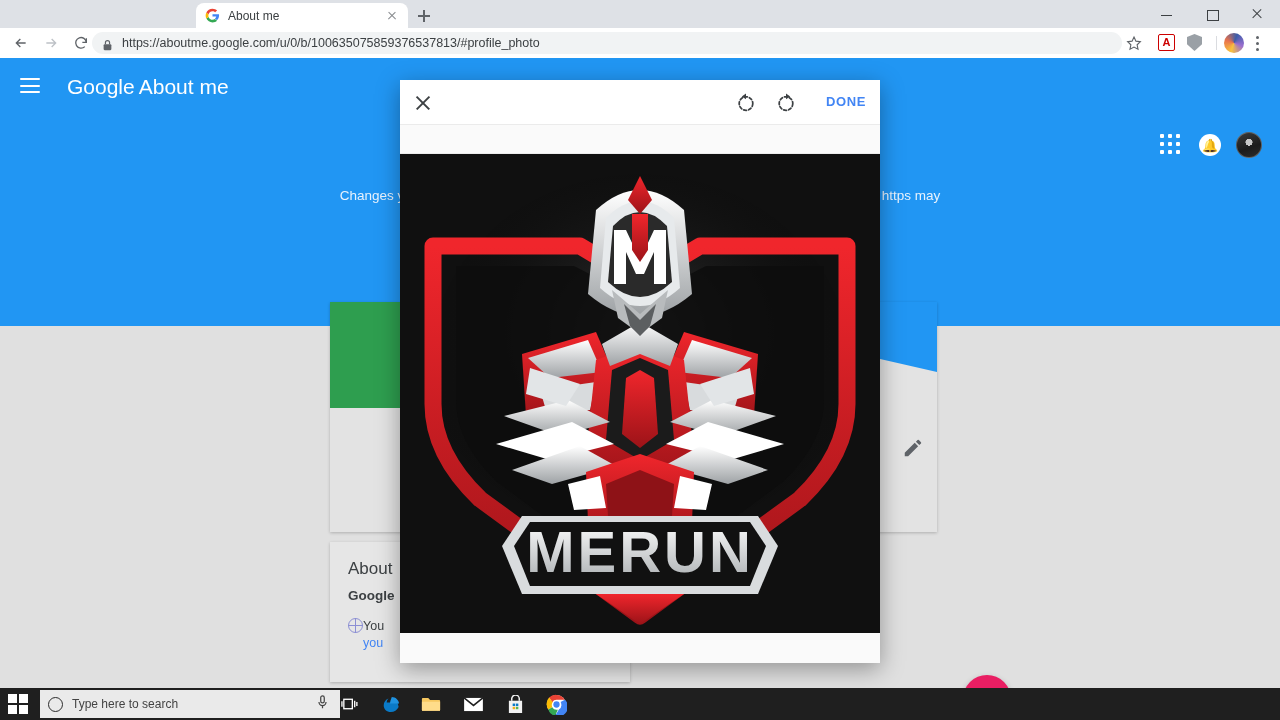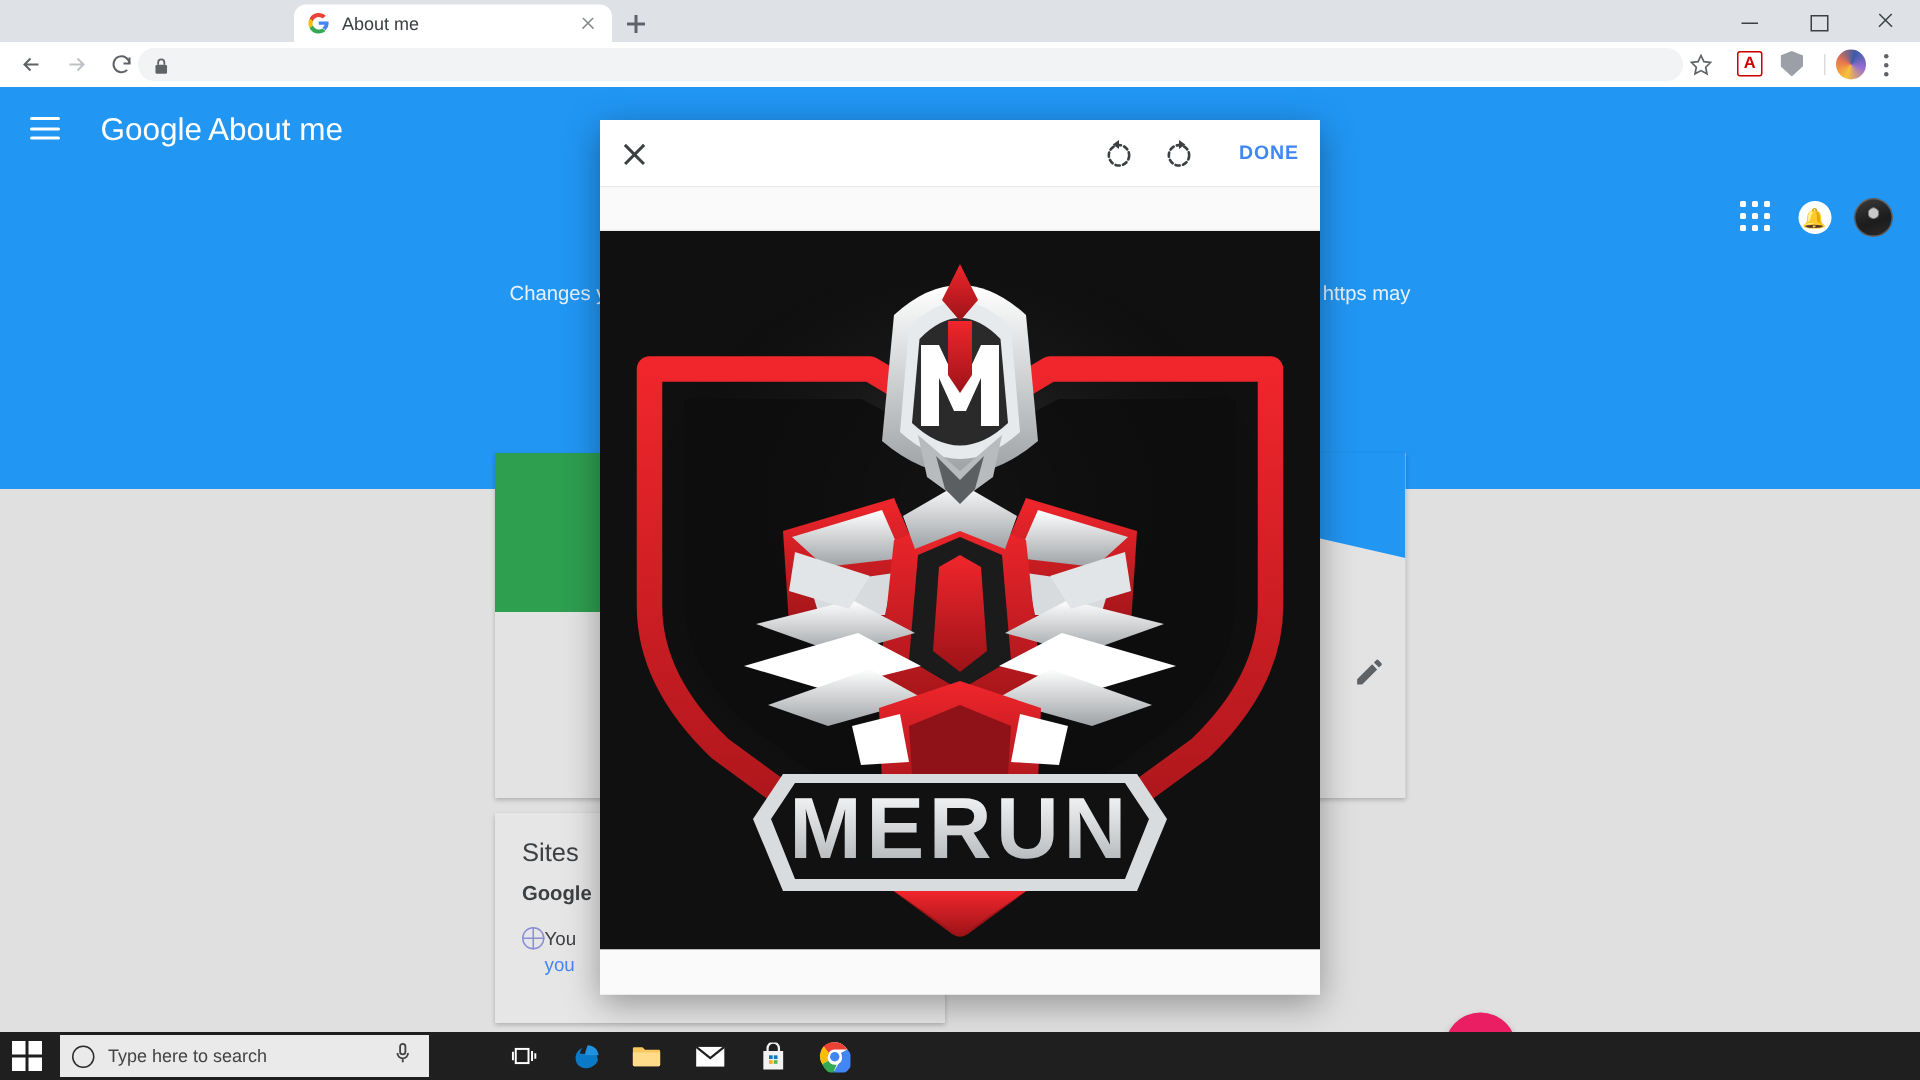--- a/index.html
+++ b/index.html
@@ -163,21 +163,21 @@
     background:
       repeating-linear-gradient(58deg, rgba(255,255,255,.045) 0 1px, transparent 1px 26px),
       repeating-linear-gradient(-35deg, rgba(255,255,255,.035) 0 1px, transparent 1px 34px),
       repeating-linear-gradient(100deg, rgba(255,255,255,.03) 0 1px, transparent 1px 48px); }
   .photo svg { position:absolute; left:0; top:0; width:480px; height:479px; }
 
   .taskbar { position:absolute; left:0; top:688px; width:1280px; height:32px; background:#1f1f1f; }
   .start { position:absolute; left:8px; top:6px; width:20px; height:20px;
            display:grid; grid-template-columns:9px 9px; grid-template-rows:9px 9px; gap:2px; }
   .start i { background:#ffffff; }
-  .searchbox { position:absolute; left:40px; top:2px; width:246px; height:28px; background:#eaeaea;
+  .searchbox { position:absolute; left:40px; top:2px; width:300px; height:28px; background:#eaeaea;
                display:flex; align-items:center; }
   .cortana { width:15px; height:15px; border-radius:50%; border:1.7px solid #2b2b2b; margin:0 9px 0 8px; flex:0 0 15px; }
   .search-ph { font-size:12px; color:#434343; flex:1 1 auto; }
   .mic { margin-right:12px; color:#434343; font-size:13px; }
   .tb-icon { position:absolute; top:6px; width:22px; height:20px; display:flex;
              align-items:center; justify-content:center; color:#ffffff; font-size:14px; }
 </style>
 </head>
 <body>
 
@@ -221,20 +221,21 @@
           <path d="M20 5v6h-6"></path>
         </svg>
     </div>
     <div class="omnibox">
       <span class="lock-icon">
         <svg width="11" height="12" viewBox="0 0 12 14">
             <rect x="1.5" y="6" width="9" height="7" rx="1.2" fill="#5f6368"></rect>
             <path d="M3.6 6V4.2a2.4 2.4 0 014.8 0V6" fill="none" stroke="#5f6368" stroke-width="1.4"></path>
           </svg>
       </span>
+      <span class="url-text">https://aboutme.google.com/u/0/b/100635075859376537813/#profile_photo</span>
     </div>
     <div class="star-btn">
       <svg width="16" height="16" viewBox="0 0 24 24" fill="none" stroke="#5f6368" stroke-width="1.7">
           <polygon points="12,3 14.9,9.2 21.5,10 16.7,14.7 18,21.3 12,18.1 6,21.3 7.3,14.7 2.5,10 9.1,9.2"></polygon>
         </svg>
     </div>
     <div class="ext-icons">
       <div class="ext-pdf">A</div>
       <div class="ext-shield"></div>
     </div>
@@ -286,21 +287,21 @@
     <div class="card card-right">
       <div class="diag"></div>
       <div class="pencil">
         <svg width="22" height="22" viewBox="0 0 24 24" fill="#5f6368">
           <path d="M3 17.3V21h3.7L17.6 10.1l-3.7-3.7L3 17.3zM20.7 7c.4-.4.4-1 0-1.4l-2.3-2.3a1 1 0 00-1.4 0l-1.8 1.8 3.7 3.7L20.7 7z"></path>
         </svg>
       </div>
     </div>
 
     <div class="card card-sites">
-      <div class="sites-title">Sites</div>
+      <div class="sites-title">About</div>
       <div class="sites-sub">Google</div>
       <div class="sites-row">
         <span class="globe"></span>
         <span class="sites-lines">
           <span>You</span>
           <span class="link">you</span>
         </span>
       </div>
     </div>
 

